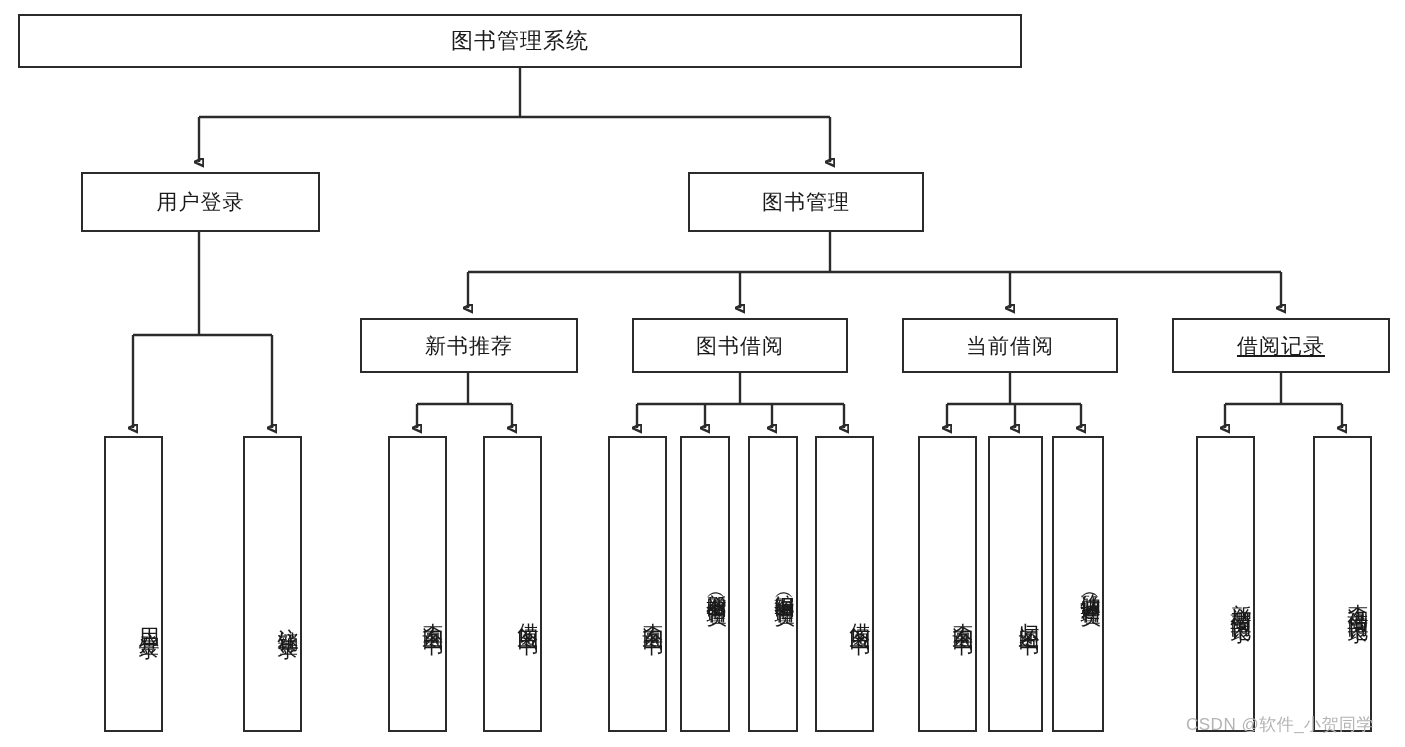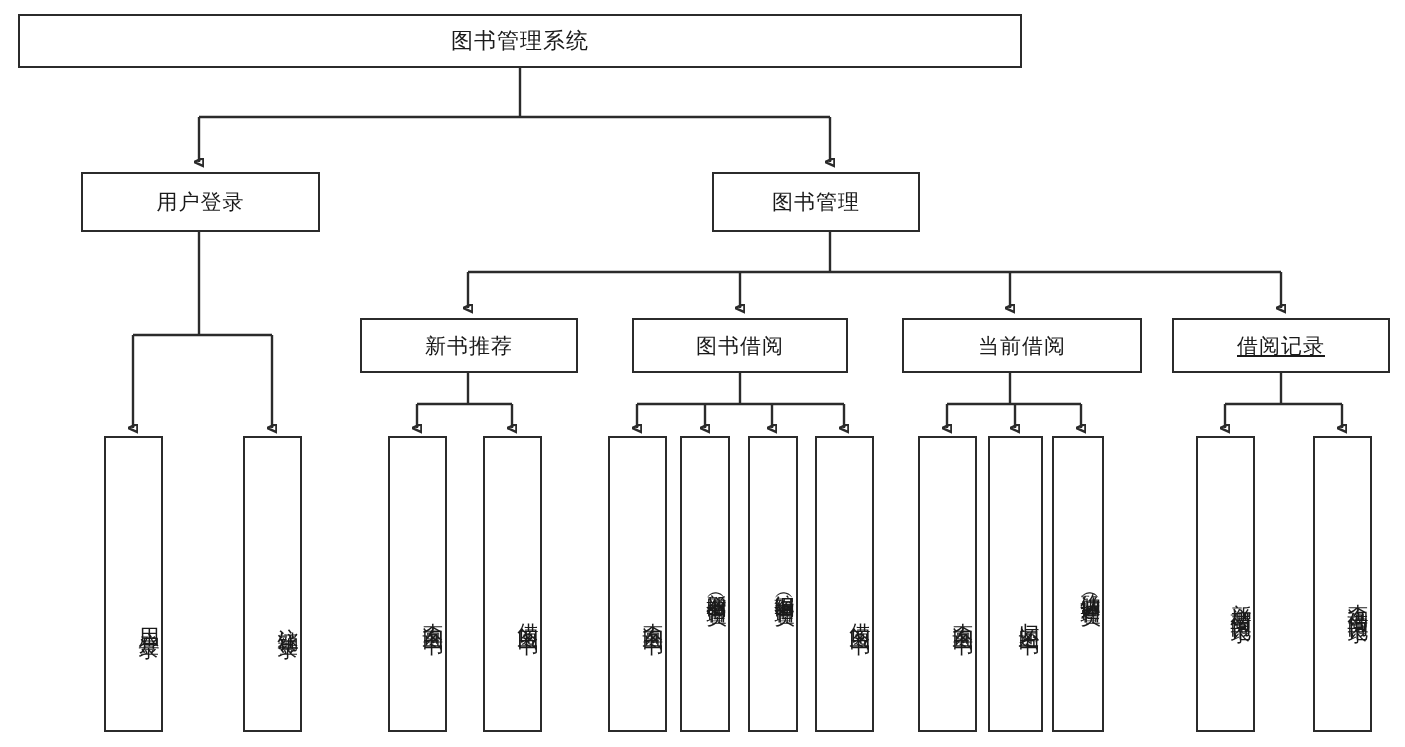--- a/index.html
+++ b/index.html
@@ -113,38 +113,39 @@
 
     <line x1="1281" y1="373" x2="1281" y2="404"></line>
     <line x1="1225" y1="404" x2="1342" y2="404"></line>
     <line x1="1225" y1="404" x2="1225" y2="428" marker-end="url(#arrow)"></line>
     <line x1="1342" y1="404" x2="1342" y2="428" marker-end="url(#arrow)"></line>
   </svg>
 
   <div class="node horiz root" style="left:18px;top:14px;width:1004px;height:54px;">图书管理系统</div>
 
   <div class="node horiz" style="left:81px;top:172px;width:239px;height:60px;">用户登录</div>
-  <div class="node horiz" style="left:712px;top:172px;width:208px;height:60px;">图书管理</div>
+  <div class="node horiz" style="left:688px;top:172px;width:236px;height:60px;">图书管理</div>
 
   <div class="node horiz" style="left:632px;top:318px;width:216px;height:55px;">图书借阅</div>
   <div class="node horiz" style="left:360px;top:318px;width:218px;height:55px;">新书推荐</div>
-  <div class="node horiz" style="left:902px;top:318px;width:240px;height:55px;">当前借阅</div>
+  <div class="node horiz" style="left:902px;top:318px;width:216px;height:55px;">当前借阅</div>
   <div class="node horiz" style="left:1172px;top:318px;width:218px;height:55px;text-decoration:underline;">借阅记录</div>
 
   <div class="node vert" style="left:104px;top:436px;width:59px;height:296px;padding-top:70px;">用户登录</div>
   <div class="node vert" style="left:243px;top:436px;width:59px;height:296px;padding-top:70px;">注销登录</div>
 
   <div class="node vert" style="left:388px;top:436px;width:59px;height:296px;padding-top:60px;">查询图书</div>
   <div class="node vert" style="left:483px;top:436px;width:59px;height:296px;padding-top:60px;">借阅图书</div>
 
   <div class="node vert" style="left:608px;top:436px;width:59px;height:296px;padding-top:60px;">查询图书</div>
   <div class="node vert" style="left:680px;top:436px;width:50px;height:296px;padding-top:6px;font-size:20px;letter-spacing:2px;">新增图书（管理员）</div>
   <div class="node vert" style="left:748px;top:436px;width:50px;height:296px;padding-top:6px;font-size:20px;letter-spacing:2px;">编辑图书（管理员）</div>
   <div class="node vert" style="left:815px;top:436px;width:59px;height:296px;padding-top:60px;">借阅图书</div>
 
   <div class="node vert" style="left:918px;top:436px;width:59px;height:296px;padding-top:60px;">查询图书</div>
   <div class="node vert" style="left:988px;top:436px;width:55px;height:296px;padding-top:60px;">归还图书</div>
   <div class="node vert" style="left:1052px;top:436px;width:52px;height:296px;padding-top:6px;font-size:20px;letter-spacing:2px;">确认归还（管理员）</div>
 
   <div class="node vert" style="left:1196px;top:436px;width:59px;height:296px;padding-top:30px;">新增借阅记录</div>
   <div class="node vert" style="left:1313px;top:436px;width:59px;height:296px;padding-top:30px;">查询借阅记录</div>
 
+  <div class="watermark">CSDN @软件_小贺同学</div>
 </div>
 
 </body></html>

